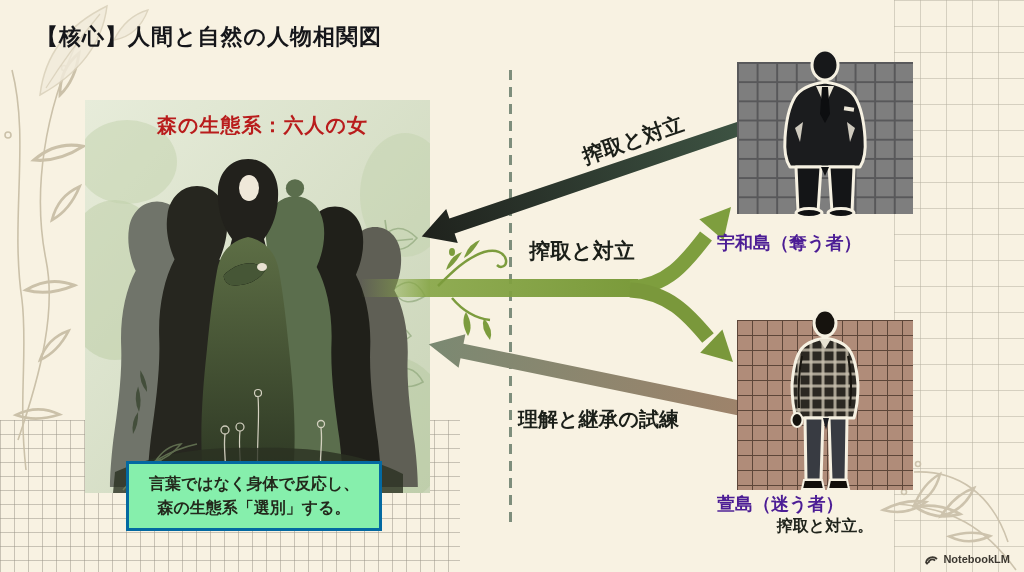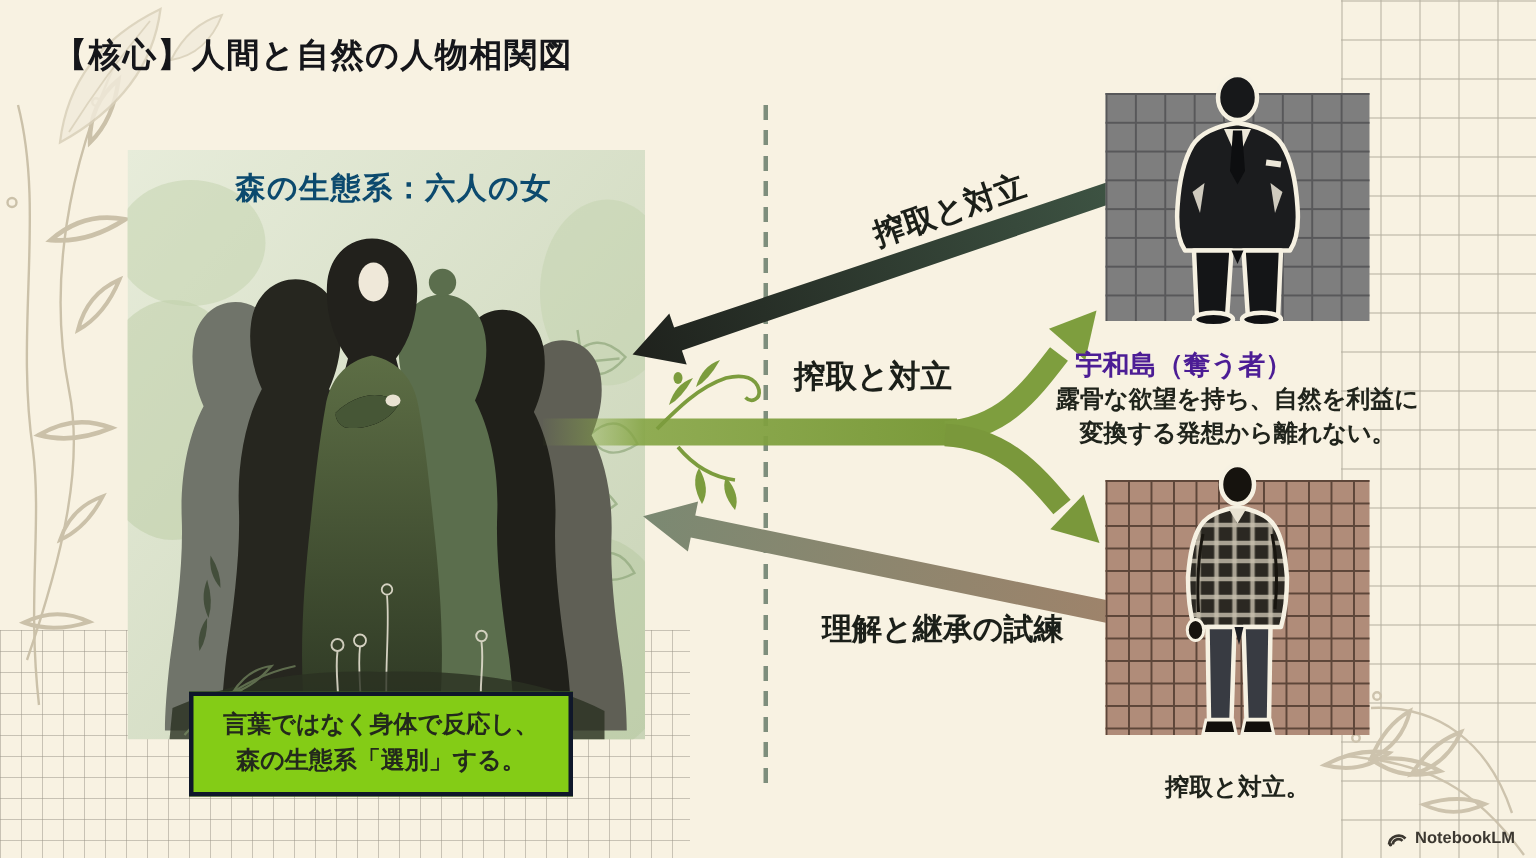--- a/index.html
+++ b/index.html
@@ -15,34 +15,34 @@
     background-image:linear-gradient(to right,rgba(120,116,104,.5) 1px,transparent 1px),
                      linear-gradient(to bottom,rgba(120,116,104,.5) 1px,transparent 1px);
     background-size:14px 14px;}
   .deco{z-index:0;pointer-events:none;}
   
   .title{left:36px;top:22px;width:560px;font-family:"Liberation Serif","DejaVu Serif",serif;
          font-size:22px;font-weight:700;letter-spacing:1px;color:#15161a;z-index:4;}
   
   .illus{left:85px;top:100px;width:345px;height:393px;z-index:1;}
   .illus-label{left:85px;top:112px;width:355px;text-align:center;font-size:20px;font-weight:700;
-               color:#0c4a6e;z-index:2;letter-spacing:1px;font-family:"Liberation Serif","DejaVu Serif",serif;}
-  .caption{left:126px;top:461px;width:246px;padding:8px 2px;background:#84cc16;
-           border:3px solid #0f172a;z-index:5;text-align:center;font-size:16px;font-weight:700;
+               color:#b91c1c;z-index:2;letter-spacing:1px;font-family:"Liberation Serif","DejaVu Serif",serif;}
+  .caption{left:126px;top:461px;width:246px;padding:8px 2px;background:#86efac;
+           border:3px solid #0369a1;z-index:5;text-align:center;font-size:16px;font-weight:700;
            color:#23291c;line-height:1.5;}
   
   .divider{left:509px;top:70px;width:3px;height:452px;z-index:1;
     background-image:repeating-linear-gradient(to bottom,#7e8e7c 0 10px,transparent 10px 17px);}
   
   .arrows{left:0;top:0;width:1024px;height:572px;z-index:2;pointer-events:none;}
   
   .rel-label{z-index:3;font-weight:700;color:#1b1f19;text-align:center;}
   .lbl-exploit{left:548px;top:126px;width:170px;font-size:21px;transform:rotate(-19deg);}
   .lbl-ritual{left:512px;top:237px;width:140px;font-size:21px;}
-  .lbl-trial{left:536px;top:406px;width:185px;font-size:20px;}
+  .lbl-trial{left:506px;top:406px;width:185px;font-size:20px;}
   
   .panel{z-index:3;overflow:visible;}
   .panel-uwajima{left:737px;top:62px;width:176px;height:152px;background-color:#7e7e7e;
     background-image:linear-gradient(to right,#58585a 1.5px,transparent 1.5px),
                      linear-gradient(to bottom,#58585a 1.5px,transparent 1.5px);
     background-size:19.6px 19.2px;}
   .panel-kayashima{left:737px;top:320px;width:176px;height:170px;background-color:#b08c79;
     background-image:linear-gradient(to right,#5d4639 1.2px,transparent 1.2px),
                      linear-gradient(to bottom,#5d4639 1.2px,transparent 1.2px);
     background-size:15px 15px;}
@@ -256,24 +256,20 @@
       </g>
       <path d="M51,38 L69,38 L60,58 Z" fill="#ece7d8"></path>
       <path d="M57,39 L63,39 L65,66 L60,75 L55,66 Z" fill="#0d0e10"></path>
       <rect x="79" y="59" width="10" height="4" fill="#ece7d8" transform="rotate(8 84 61)"></rect>
       <path d="M30,80 L38,74 L35,94 Z" fill="#efe9da" opacity="0.85"></path>
       <path d="M90,80 L82,74 L85,94 Z" fill="#efe9da" opacity="0.85"></path>
       <path d="M56,119 L64,119 L60,128 Z" fill="#0e0f11"></path>
     </svg>
   </div>
   <div class="abs char-name name-uwajima">宇和島（奪う者）</div>
-  <div class="abs char-desc desc-uwajima">
-    <span style="display:block">露骨な欲望を持ち、自然を利益に</span>
-    <span style="display:block">変換する発想から離れない。</span>
-  </div>
 
   <div class="abs panel panel-kayashima">
     <svg class="abs" style="left:32px;top:-12px" width="112" height="186" viewBox="0 0 112 186">
       <defs>
         <pattern id="plaid" width="12" height="12" patternUnits="userSpaceOnUse">
           <rect width="12" height="12" fill="#2b2822"></rect>
           <rect y="4.5" width="12" height="3" fill="#c7bfae" opacity="0.8"></rect>
           <rect x="4.5" width="3" height="12" fill="#c7bfae" opacity="0.8"></rect>
         </pattern>
       </defs>
@@ -283,20 +279,21 @@
       <path d="M33,48 C30,62 29,80 30,100" stroke="#18150f" stroke-width="2" fill="none"></path>
       <path d="M79,48 C82,62 83,80 81,98" stroke="#18150f" stroke-width="2" fill="none"></path>
       <ellipse cx="28" cy="112" rx="5.5" ry="7" fill="#16130e" stroke="#f6f1e2" stroke-width="2"></ellipse>
       <path d="M36,110 L54,110 L52,172 L37,172 Z" fill="#383b42" stroke="#f6f1e2" stroke-width="3" stroke-linejoin="round"></path>
       <path d="M60,110 L78,110 L77,172 L62,172 Z" fill="#383b42" stroke="#f6f1e2" stroke-width="3" stroke-linejoin="round"></path>
       <path d="M54,110 L60,110 L57,122 Z" fill="#1c1e23"></path>
       <path d="M35,172 L53,172 L55,181 L33,181 Z" fill="#120f0b" stroke="#f6f1e2" stroke-width="2"></path>
       <path d="M61,172 L78,172 L80,181 L59,181 Z" fill="#120f0b" stroke="#f6f1e2" stroke-width="2"></path>
     </svg>
   </div>
+  <div class="abs char-name name-kayashima">萱島（迷う者）</div>
   <div class="abs char-desc desc-kayashima">
     <span style="display:block">搾取と対立。</span>
   </div>
 
   <div class="abs watermark">
     <svg width="15" height="13" viewBox="0 0 15 13">
       <path d="M2,11 A6.5,6.5 0 0 1 13,7" stroke="#3c3831" stroke-width="1.8" fill="none"></path>
       <path d="M4.5,11 A3.8,3.8 0 0 1 11,8.6" stroke="#3c3831" stroke-width="1.8" fill="none"></path>
       <circle cx="3" cy="11.2" r="1.2" fill="#3c3831"></circle>
     </svg>

